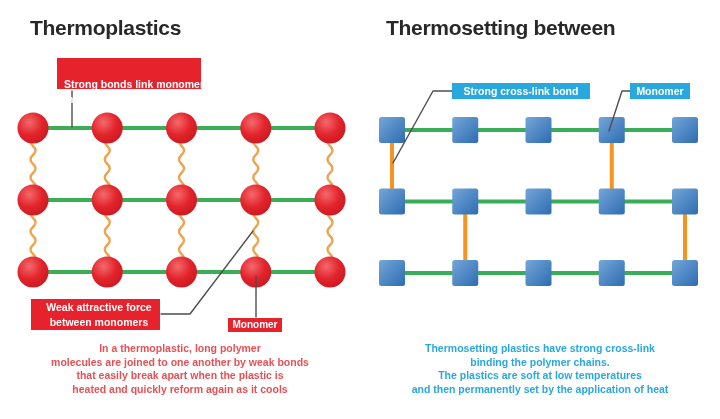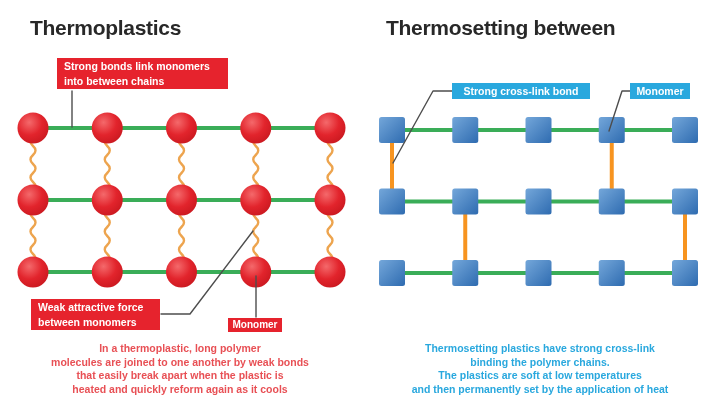--- a/index.html
+++ b/index.html
@@ -12,22 +12,22 @@
     font-size:21px;font-weight:bold;letter-spacing:-0.3px;
   }
   .title-left{left:30px;}
   .title-right{left:386px;}
   svg.diagram{position:absolute;left:0;top:0;}
   .labelbox{
     position:absolute;color:#ffffff;font-weight:bold;font-size:10.5px;line-height:15px;
     box-sizing:border-box;
   }
   .labelbox .ln{white-space:nowrap;}
-  .box-strong-bonds{left:57px;top:58px;width:171px;height:31px;padding:1px 0 0 7px;}
-  .box-weak-force{left:31px;top:299px;width:129px;height:31px;padding:1px 0 18px 7px;}
+  .box-strong-bonds{left:57px;top:58px;width:144px;height:31px;padding:19px 0 0 7px;}
+  .box-weak-force{left:31px;top:299px;width:129px;height:31px;padding:1px 0 18px 7px;text-align:center;}
   .box-monomer-left{left:228px;top:318px;width:54px;height:14px;line-height:14px;text-align:center;font-size:10px;}
   .box-cross-link{left:452px;top:83px;width:138px;height:16px;line-height:16px;text-align:center;}
   .box-monomer-right{left:630px;top:83px;width:60px;height:16px;line-height:16px;text-align:center;}
   .caption{
     position:absolute;top:342px;width:300px;text-align:center;
     font-size:10.5px;font-weight:bold;line-height:13.5px;
   }
   .caption-left{left:30px;}
   .caption-right{left:390px;}
 </style>

